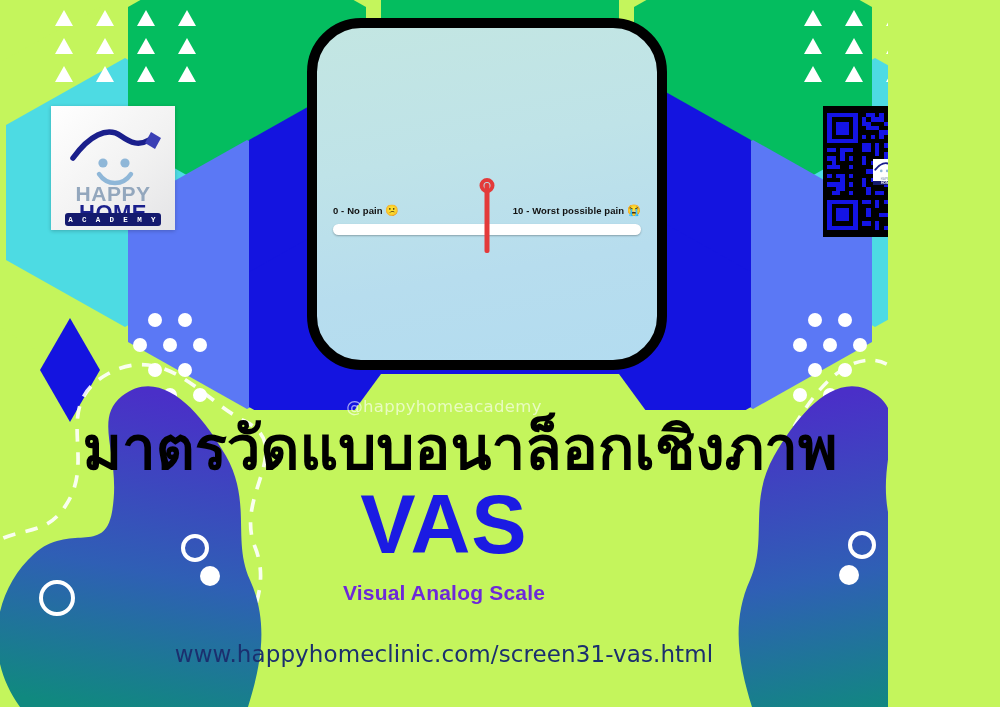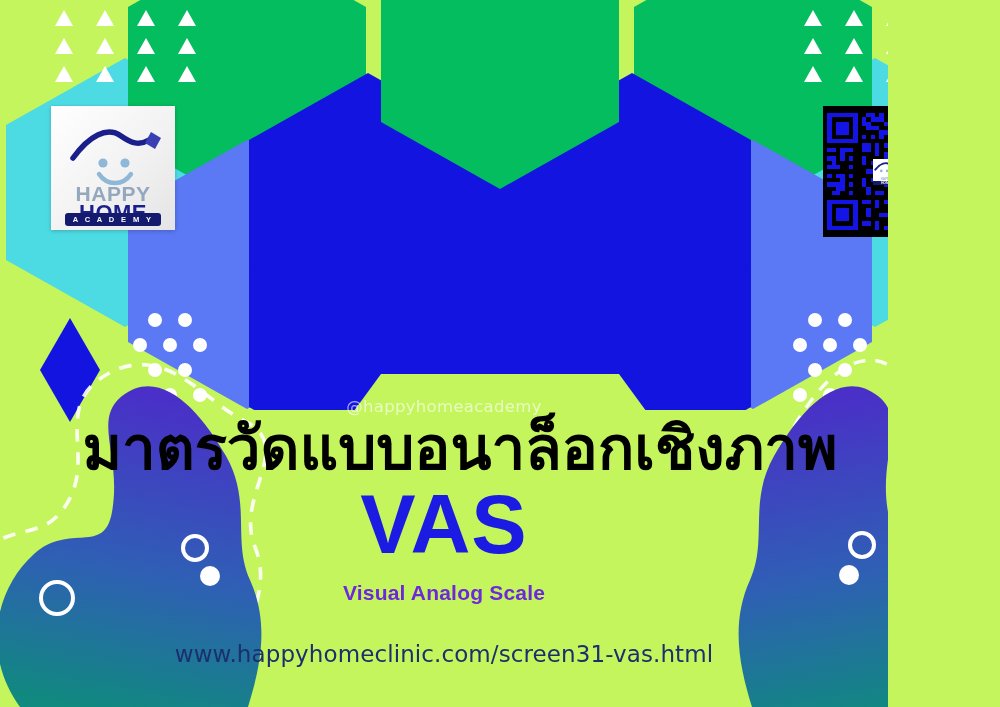--- a/index.html
+++ b/index.html
@@ -224,21 +224,21 @@
       <path d="M22 52 C 38 30, 56 20, 70 30 C 80 37, 88 40, 98 34" fill="none" stroke="#1a1f8c" stroke-width="5.5" stroke-linecap="round"></path>
       <path d="M22 52 C 34 46, 48 40, 62 40" fill="none" stroke="#1a1f8c" stroke-width="5" stroke-linecap="round" opacity="0"></path>
       <polygon points="100,26 110,32 104,43 94,37" fill="#3a3fb5"></polygon>
       <circle cx="52" cy="57" r="4.6" fill="#8fb7d8"></circle>
       <circle cx="74" cy="57" r="4.6" fill="#8fb7d8"></circle>
       <path d="M48 68 C 56 80, 72 80, 80 68" fill="none" stroke="#8fb7d8" stroke-width="4.5" stroke-linecap="round"></path>
       <text x="62" y="95" font-family="Liberation Sans, sans-serif" font-size="21" font-weight="bold" fill="#93a7bd" text-anchor="middle" letter-spacing="0.5">HAPPY</text>
       <text x="62" y="114" font-family="Liberation Sans, sans-serif" font-size="22" font-weight="bold" fill="#1a1f8c" text-anchor="middle" letter-spacing="0.5">HOME</text>
       <rect x="22" y="117" width="80" height="0" rx="0" fill="#141a6e"></rect>
     </svg>
-    <div style="position:absolute;left:14px;bottom:4px;width:96px;height:13px;background:#141a6e;border-radius:3px;display:flex;align-items:center;justify-content:center;">
+    <div style="position:absolute;left:14px;bottom:4px;width:96px;height:13px;background:#141a6e;border-radius:3px;display:flex;align-items:center;justify-content:center;font-family:Liberation Mono, monospace;">
       <span style="color:#fff;font-size:7.5px;font-weight:bold;letter-spacing:2.4px;">A C A D E M Y</span>
     </div>
   </div>
 
   <div id="qr">
     <svg viewBox="0 0 29 29" shape-rendering="crispEdges">
       <rect width="29" height="29" fill="#000"></rect>
       <g fill="#1414e6">
 
         <rect x="1" y="1" width="7" height="1"></rect>
@@ -372,20 +372,40 @@
         <path d="M4 9 C 8 4, 13 2, 17 5" fill="none" stroke="#1a1f8c" stroke-width="1.6" stroke-linecap="round"></path>
         <polygon points="17,3 21,4 19,8 16,6" fill="#3a3fb5"></polygon>
         <circle cx="9" cy="10" r="1.1" fill="#8fb7d8"></circle>
           <circle cx="14" cy="10" r="1.1" fill="#8fb7d8"></circle>
       </svg>
       <div style="font-size:2.6px;color:#93a7bd;font-weight:bold;letter-spacing:.3px;">HAPPY</div>
       <div style="font-size:3.4px;color:#fff;font-weight:bold;background:#141a6e;width:100%;text-align:center;">HOME</div>
     </div>
   </div>
 
+  <div id="phone">
+    <div id="screen">
+
+      <div class="vas-labels">
+        <span class="vas-lab">
+          <span>0 - No pain</span>
+          <span class="emo">😕</span>
+        </span>
+        <span class="vas-lab">
+          <span>10 - Worst possible pain</span>
+          <span class="emo">😭</span>
+        </span>
+      </div>
+
+      <div class="vas-track"></div>
+      <div class="vas-marker"></div>
+      <div class="vas-knob"></div>
+
+    </div>
+  </div>
 
   <div id="watermark">@happyhomeacademy</div>
   <div id="thai-title">มาตรวัดแบบอนาล็อกเชิงภาพ</div>
   <div id="vas-title">VAS</div>
   <div id="subtitle">Visual Analog Scale</div>
   <div id="url">www.happyhomeclinic.com/screen31-vas.html</div>
 
 </div>
 
 </body></html>

